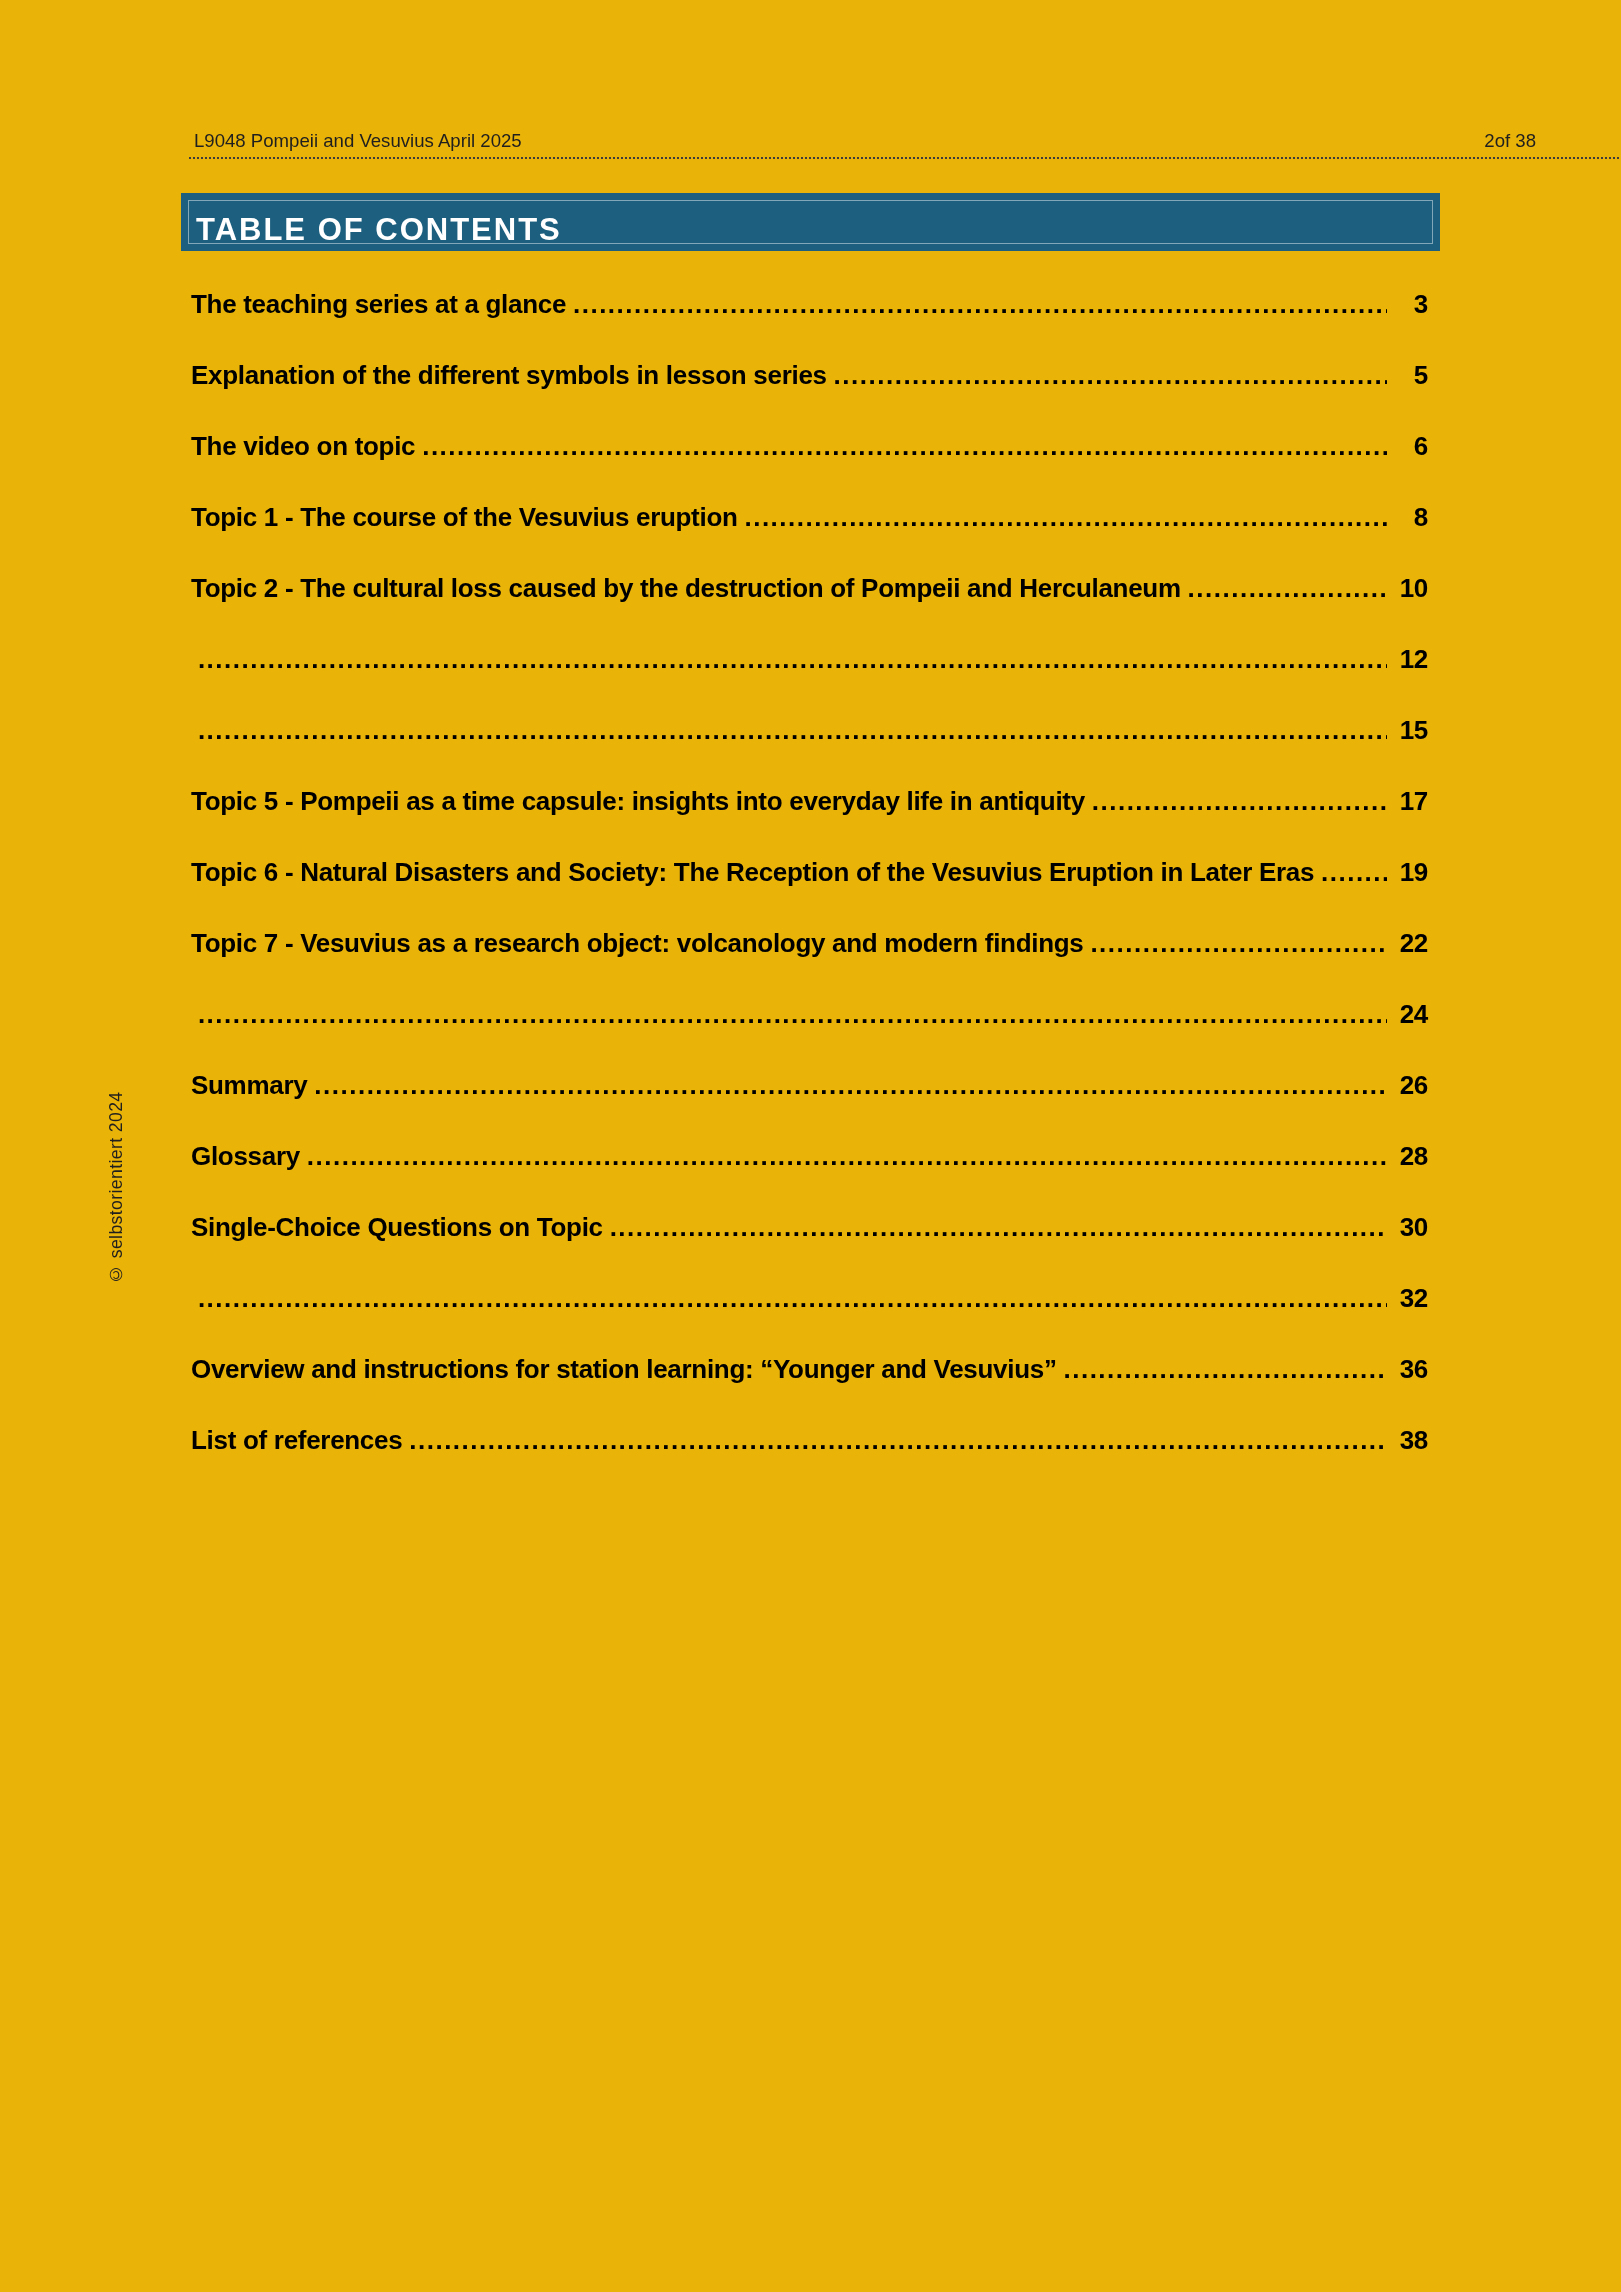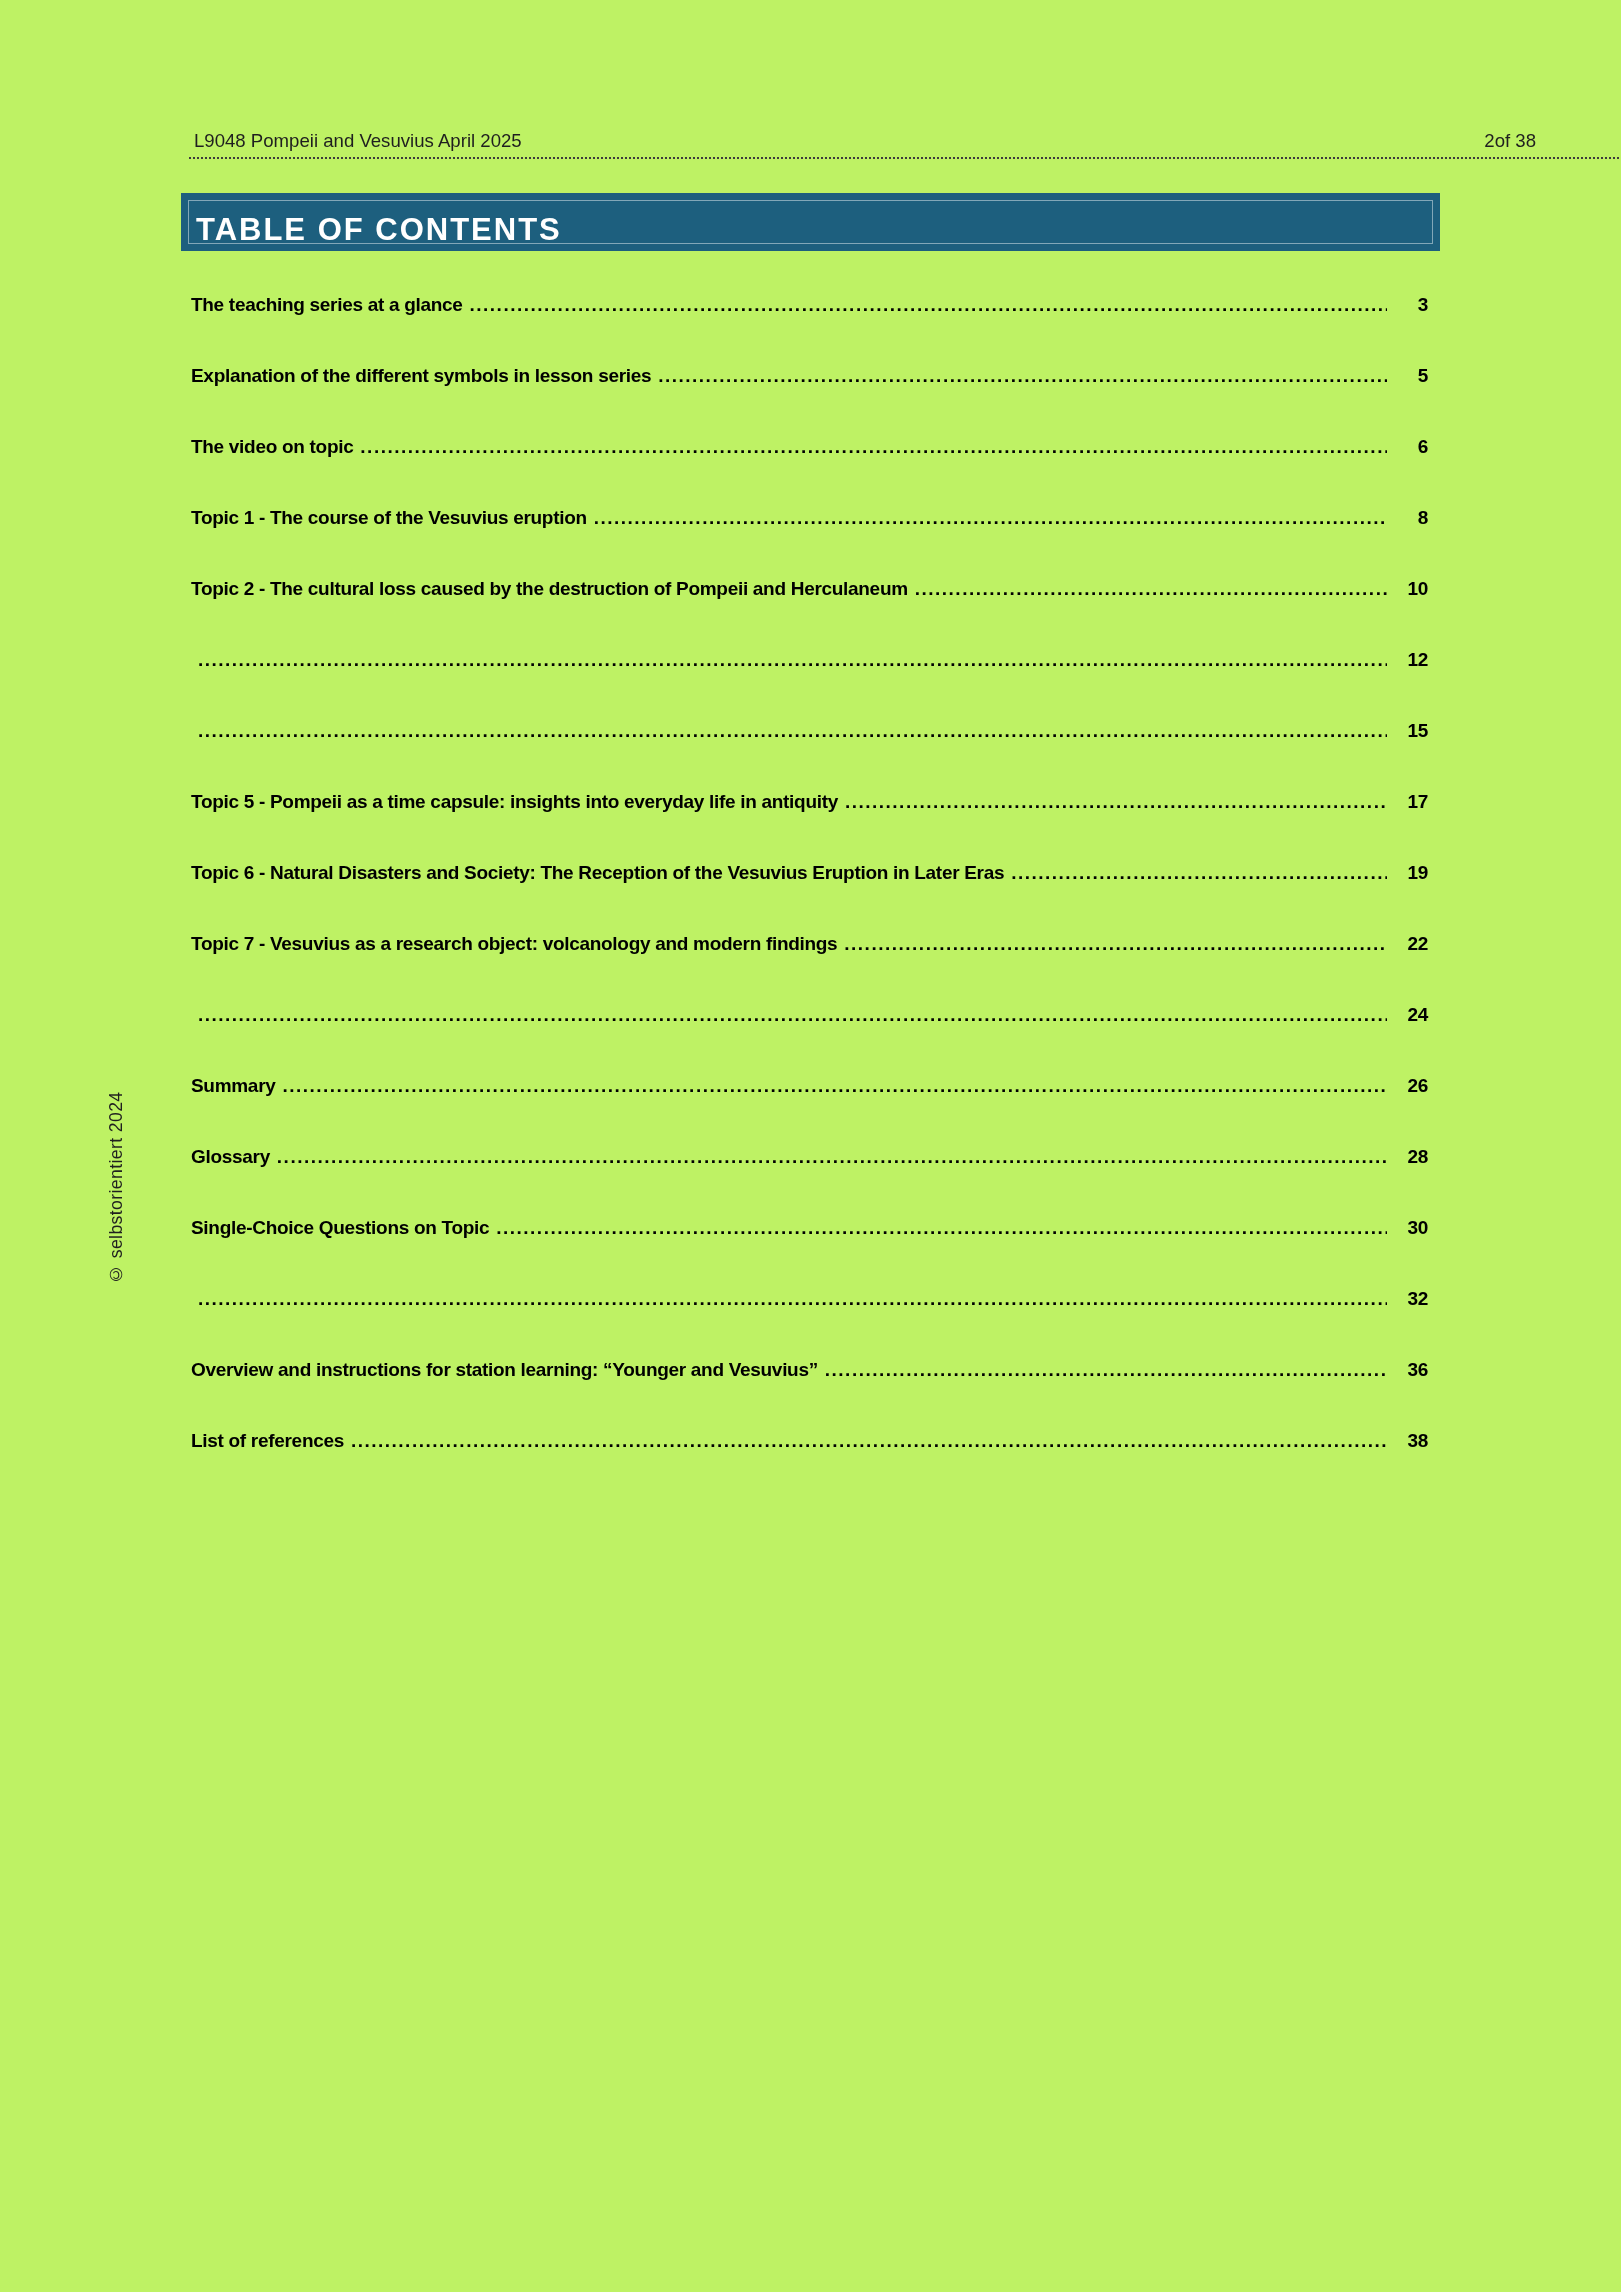--- a/index.html
+++ b/index.html
@@ -1,20 +1,20 @@
 <!DOCTYPE html>
 <html><head>
 <meta charset="utf-8">
 <style>
   html, body { margin: 0; padding: 0; background: #ffffff; }
   .page {
     position: relative;
     width: 1621px;
     height: 2293px;
-    background: #bef264;
+    background: #eab308;
     font-family: "Liberation Sans", sans-serif;
     color: #1b1b1b;
     overflow: hidden;
   }
 
   
   .hdr-left {
     position: absolute; left: 194px; top: 130px;
     font-size: 18.6px; line-height: 21.6px; color: #1f1f1f;
     white-space: nowrap;
@@ -47,21 +47,21 @@
     letter-spacing: 2px; white-space: nowrap;
   }
 
   
   .toc {
     position: absolute; left: 191px; top: 269px; width: 1237px;
   }
   .toc-row {
     display: flex; align-items: baseline;
     height: 71px; line-height: 71px;
-    font-weight: bold; font-size: 19px; color: #000000;
+    font-weight: bold; font-size: 26px; color: #000000;
     letter-spacing: -0.3px;
     justify-content: space-between;
   }
   .toc-label { white-space: nowrap; flex: 0 0 auto; }
   .toc-leader {
     flex: 1 1 auto; min-width: 0; overflow: hidden;
     white-space: nowrap; padding-left: 6.9px;
     letter-spacing: 1.5px;
   }
   .toc-page {

